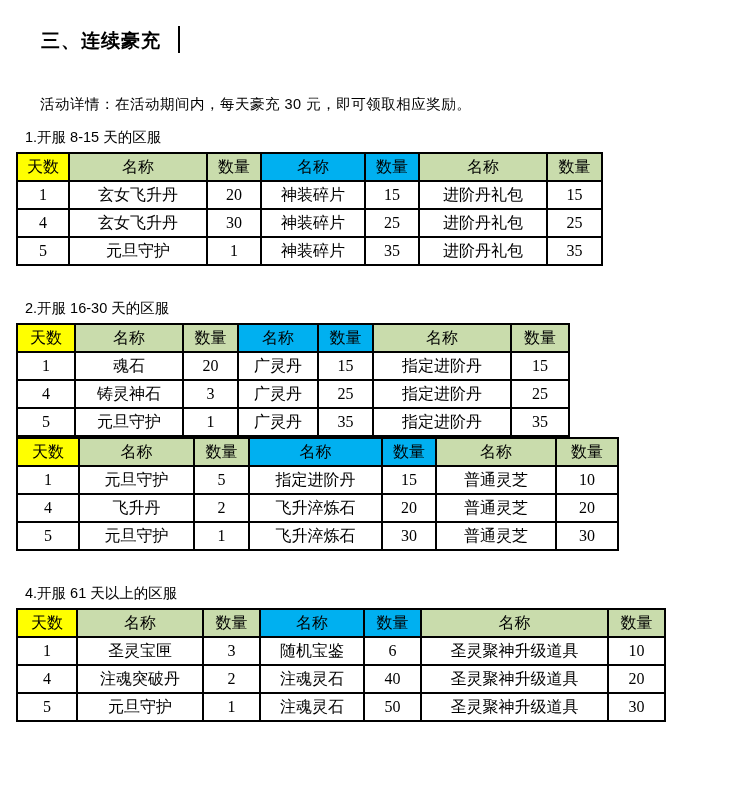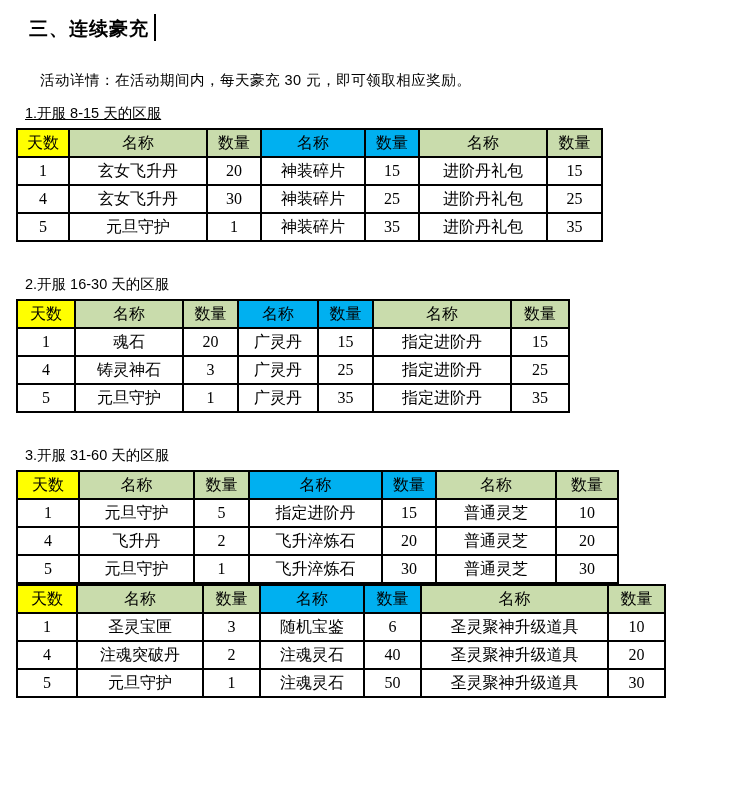--- a/index.html
+++ b/index.html
@@ -7,21 +7,21 @@
     width: 753px; height: 796px;
     font-family: "Liberation Sans", "DejaVu Sans", sans-serif;
     color: #000;
     overflow: hidden;
   }
   .page { padding-top: 12px; }
 
   .title-row { margin: 0 0 0 25px; white-space: nowrap; }
   .doc-title {
     display: inline-block;
-    margin: 4px;
+    margin: 16px;
     font-size: 19px;
     font-weight: bold;
     letter-spacing: 1px;
   }
   .caret {
     display: inline-block;
     width: 2px; height: 27px;
     background: #000;
     vertical-align: -6px;
     margin-left: 1px;
@@ -32,21 +32,21 @@
     font-size: 14.5px;
     line-height: 20px;
     letter-spacing: 0.5px;
   }
 
   .section-label {
     margin: 32px 0 5px 25px;
     font-size: 14.5px;
     line-height: 20px;
   }
-  .section.first .section-label { margin-top: 13px; text-decoration: underline; }
+  .section.first .section-label { margin-top: 13px; }
 
   .reward-table {
     border-collapse: collapse;
     table-layout: fixed;
     margin-left: 16px;
   }
   .reward-table th, .reward-table td {
     border: 2px solid #000;
     height: 26px;
     padding: 0 2px;
@@ -177,21 +177,20 @@
           <td>广灵丹</td>
           <td>35</td>
           <td>指定进阶丹</td>
           <td>35</td>
         </tr>
       </tbody>
     </table>
   </div>
 
   <div class="section">
-    <div class="section-label">3.开服 31-60 天的区服</div>
     <table class="reward-table">
       <colgroup>
         <col style="width:62px">
           <col style="width:115px">
           <col style="width:55px">
           <col style="width:133px">
           <col style="width:54px">
           <col style="width:120px">
           <col style="width:62px">
       </colgroup>
@@ -232,20 +231,21 @@
           <td>飞升淬炼石</td>
           <td>30</td>
           <td>普通灵芝</td>
           <td>30</td>
         </tr>
       </tbody>
     </table>
   </div>
 
   <div class="section">
+    <div class="section-label">4.开服 61 天以上的区服</div>
     <table class="reward-table">
       <colgroup>
         <col style="width:60px">
           <col style="width:126px">
           <col style="width:57px">
           <col style="width:104px">
           <col style="width:57px">
           <col style="width:187px">
           <col style="width:57px">
       </colgroup>

